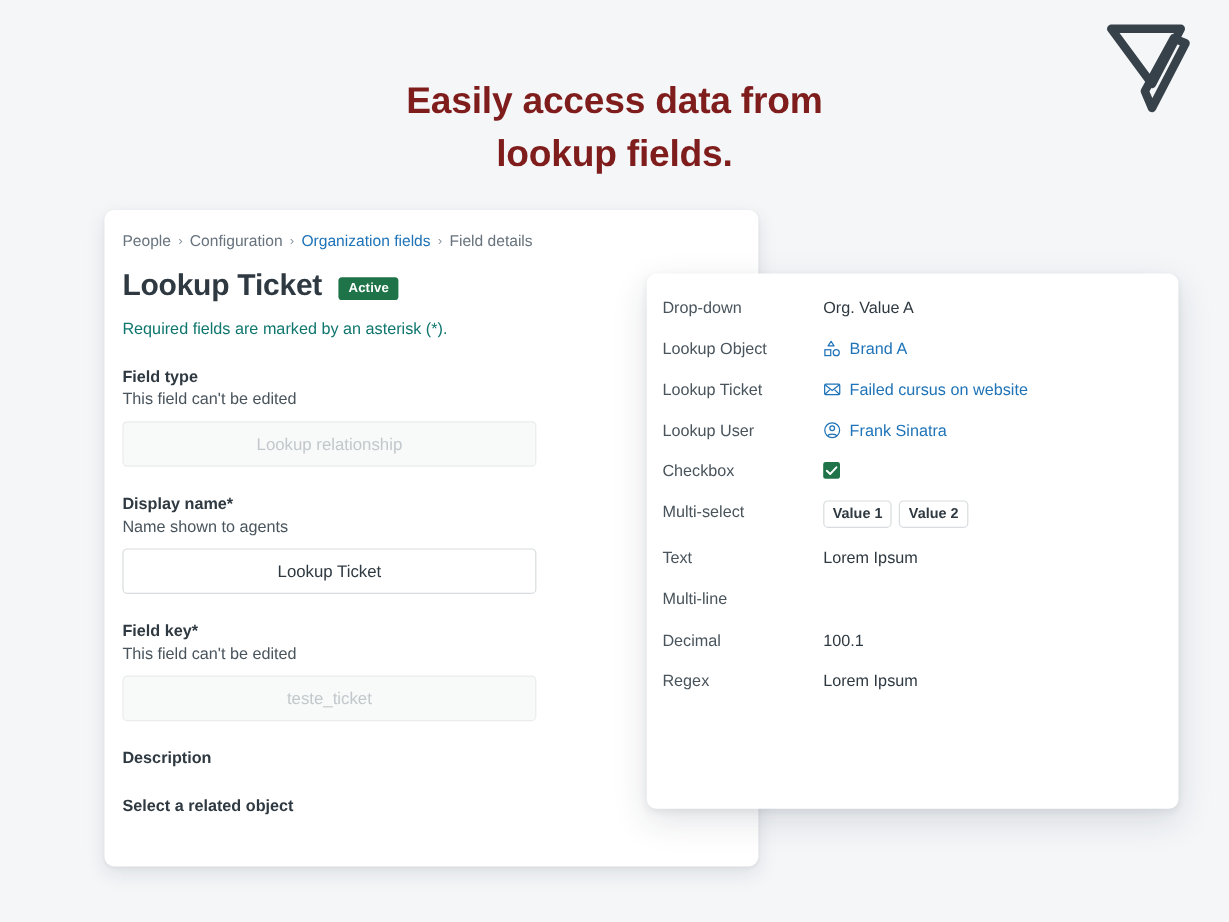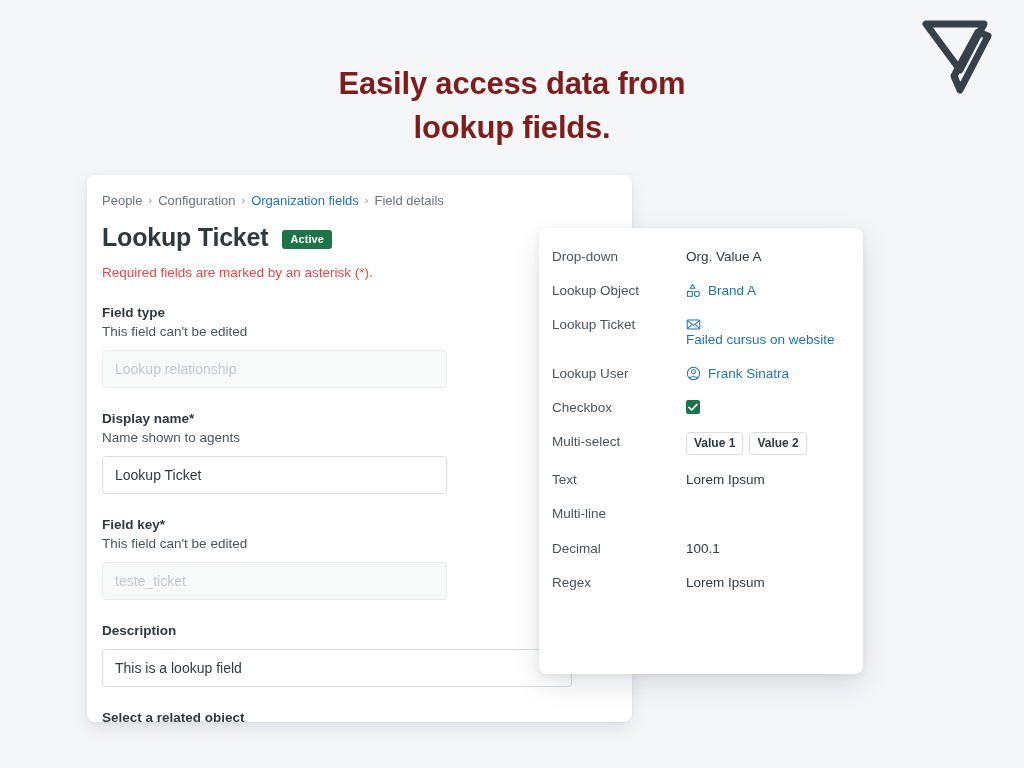--- a/index.html
+++ b/index.html
@@ -94,21 +94,21 @@
     padding: 3px 8px 4px;
     border-radius: 3px;
     letter-spacing: 0.1px;
     position: relative;
     top: 2px;
   }
 
   .required-note {
     margin-top: 12px;
     font-size: 13.5px;
-    color: #ef4444;
+    color: #0f766e;
     line-height: 18px;
   }
 
   
   .form { margin-top: 22px; }
   .field { margin-bottom: 22px; }
   .field-label {
     font-size: 13.5px;
     font-weight: bold;
     color: #2f3941;
@@ -127,34 +127,35 @@
     box-sizing: border-box;
     border: 1px solid #d8dcde;
     border-radius: 4px;
     background: #ffffff;
     font-size: 14px;
     color: #2f3941;
     line-height: 36px;
     padding: 0 12px;
     white-space: nowrap;
     overflow: hidden;
+    text-align: center;
   }
   .input.disabled {
     background: #f8f9f9;
     border-color: #e9ebed;
     color: #c2c8cc;
   }
   .input.wide { width: 470px; }
 
   
   .panel {
     position: absolute;
     left: 539px;
     top: 228px;
-    width: 324px;
+    width: 443px;
     height: 446px;
     background: #ffffff;
     border-radius: 8px;
     box-shadow: 0 10px 28px rgba(28,41,59,0.13), 0 2px 6px rgba(28,41,59,0.07);
     padding: 19px 0 0 0;
     box-sizing: border-box;
   }
   .prow {
     display: flex;
     align-items: flex-start;
@@ -244,21 +245,20 @@
           <div class="field-hint">Name shown to agents</div>
           <div class="input"><span>Lookup Ticket</span></div>
         </div>
         <div class="field">
           <div class="field-label">Field key*</div>
           <div class="field-hint">This field can't be edited</div>
           <div class="input disabled"><span>teste_ticket</span></div>
         </div>
         <div class="field">
           <div class="field-label">Description</div>
-          <div class="input wide"><span>This is a lookup field</span></div>
         </div>
         <div class="field">
           <div class="field-label">Select a related object</div>
         </div>
       </div>
   </div>
 </div>
 
 <div class="panel" id="panel">
     <div class="prow tight">

